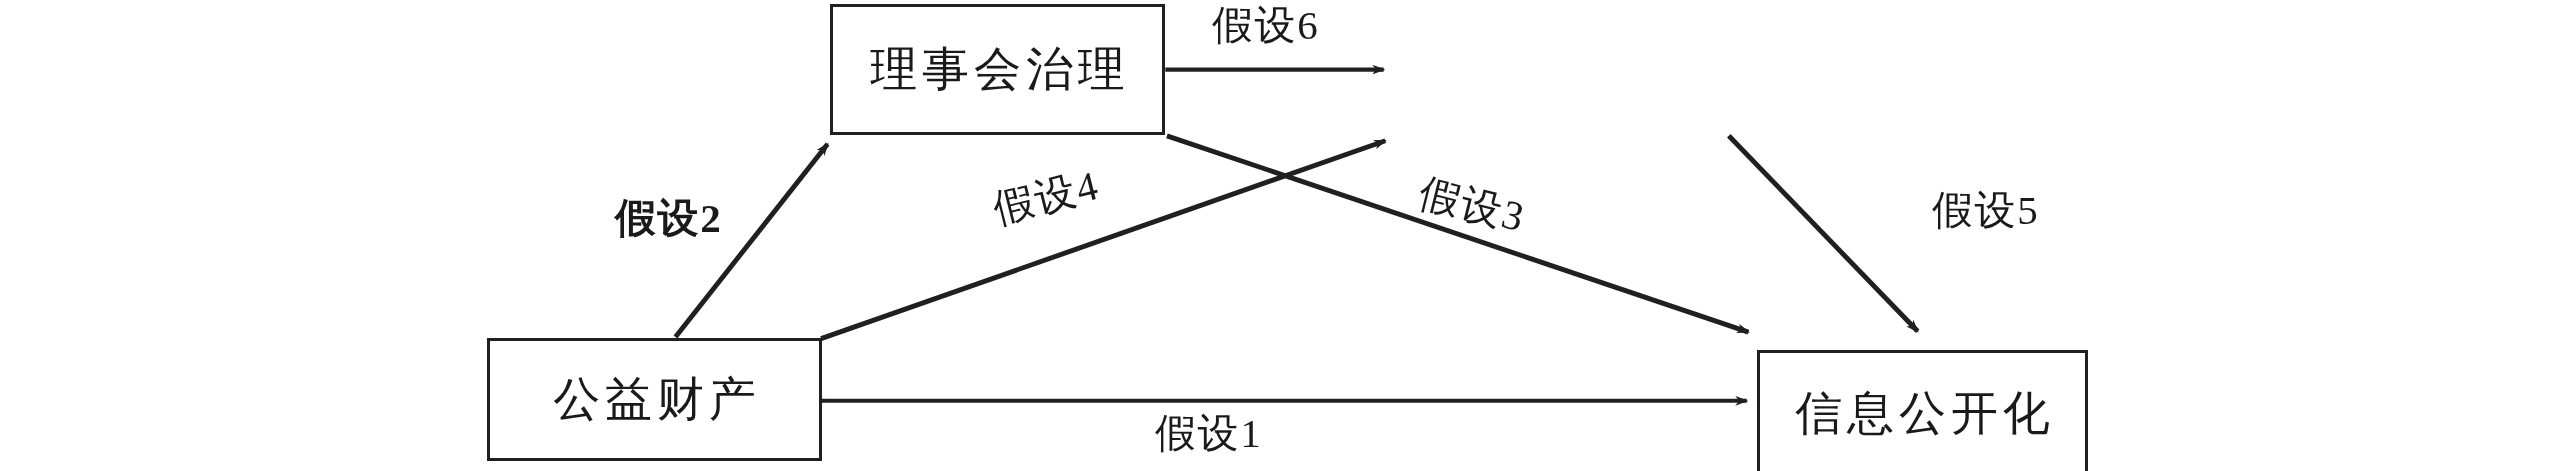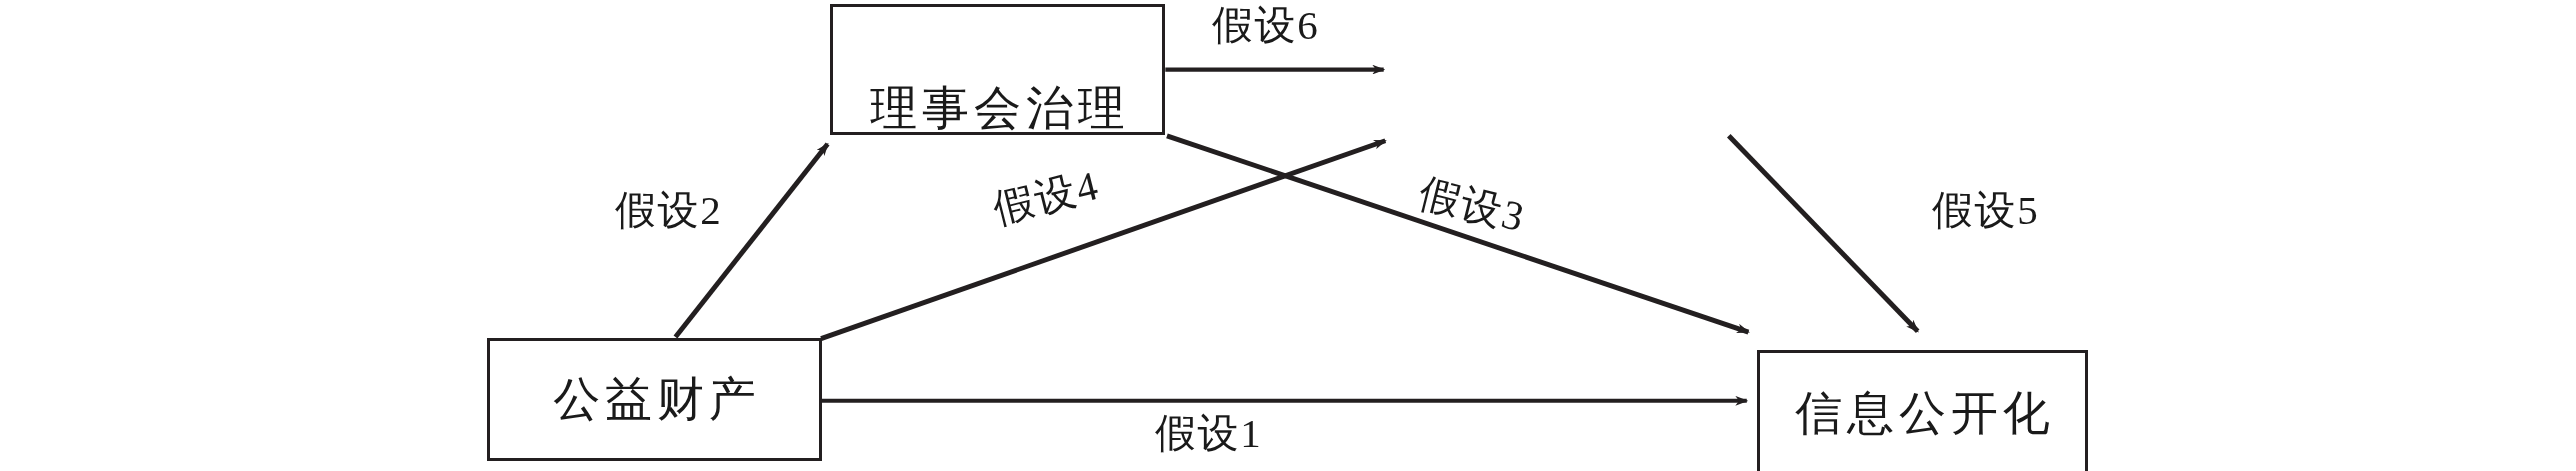--- a/index.html
+++ b/index.html
@@ -44,27 +44,27 @@
   }
   .edge-label {
     position: absolute;
     font-family: "Liberation Serif", "DejaVu Serif", serif;
     font-size: 41px;
     line-height: 1;
     color: #1a1a1a;
     white-space: nowrap;
     letter-spacing: 1.6px;
   }
-  #node-board      { left: 830px; top: 4.1px;   width: 335px; height: 131px; align-items: flex-end; }
+  #node-board      { left: 830px; top: 4.1px;   width: 335px; height: 131px; }
   #node-internal   { left: 1394px; top: 4.1px;   width: 335px; height: 131px; }
   #node-property   { left: 487px;  top: 338px; width: 335px; height: 123px; text-align: center; }
   #node-disclosure { left: 1757px; top: 350px; width: 331px; height: 126px; }
 
   #label-h6 { left: 1212px; top: 4.9px; }
-  #label-h2 { left: 615px;  top: 190px; }
+  #label-h2 { left: 615px;  top: 198px; font-weight: bold; }
   #label-h4 { left: 994px; top: 190px; transform: rotate(-14deg); transform-origin: left center; }
   #label-h3 { left: 1420px; top: 172px; transform: rotate(14deg); transform-origin: left center; }
   #label-h5 { left: 1932px; top: 190px; }
   #label-h1 { left: 1155px; top: 413px; }
 </style>
 </head>
 <body>
 
 <div id="diagram-root">
 

